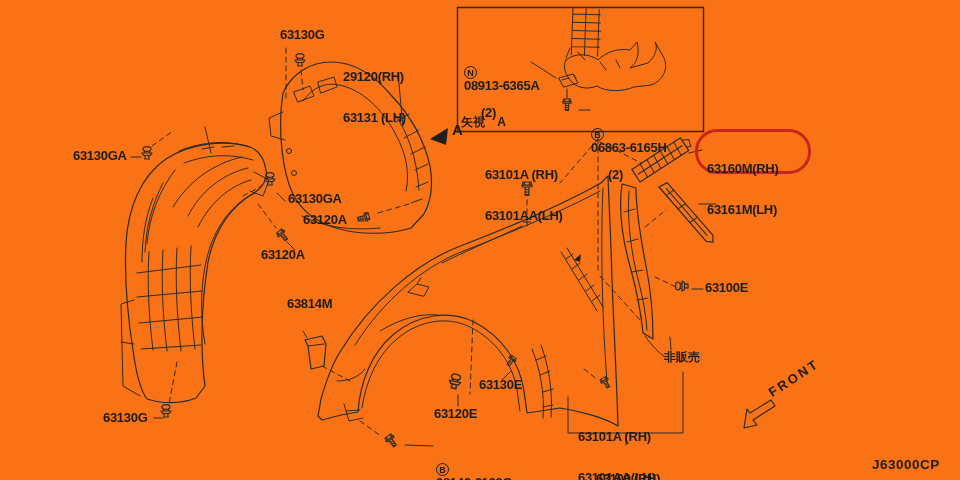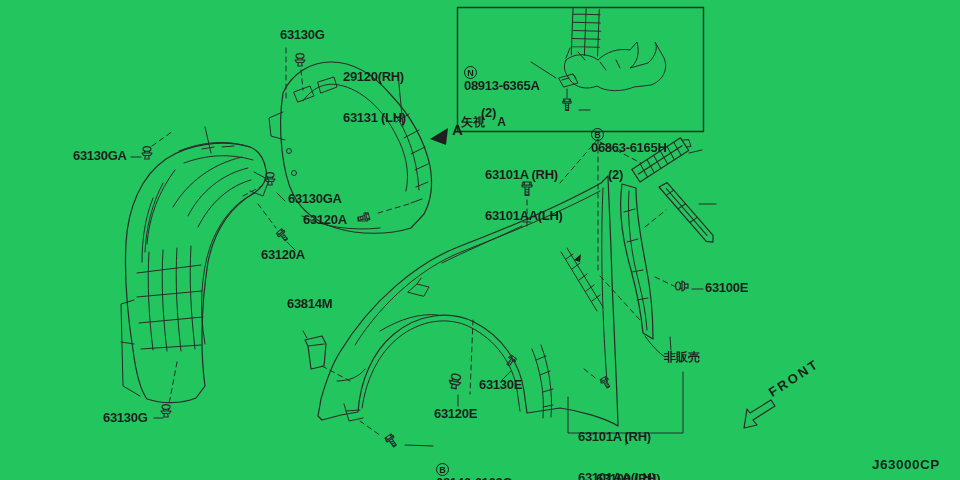--- a/index.html
+++ b/index.html
@@ -1,16 +1,16 @@
 <!DOCTYPE html>
 <html><head>
 <meta charset="utf-8">
 <style>
   html,body{margin:0;padding:0;background:#e8e8e8;}
-  .stage{position:relative;width:960px;height:480px;background:#22c55e;overflow:hidden;
+  .stage{position:relative;width:960px;height:480px;background:#f97316;overflow:hidden;
          font-family:"Liberation Sans",sans-serif;}
   svg{position:absolute;left:0;top:0;}
   .ln{fill:none;stroke:#2b2b2b;stroke-width:1.2;stroke-linejoin:round;stroke-linecap:round;}
   .thin{stroke-width:1;}
   .dash{stroke-dasharray:5 4;}
   .solidfill{fill:#1f1f1f;stroke:none;}
   .pl{position:absolute;font:700 13px/13.5px "Liberation Sans",sans-serif;color:#1c1c1c;
       letter-spacing:-0.3px;white-space:pre;}
   .pl span{display:block;}
   .circ{display:inline-block;width:13px;height:13px;border:1.3px solid #1c1c1c;border-radius:50%;
@@ -150,20 +150,26 @@
 <div class="pl" style="left:73px;top:149px">63130GA</div>
 <div class="pl" style="left:288px;top:192px">63130GA</div>
 <div class="pl" style="left:303px;top:213px">63120A</div>
 <div class="pl" style="left:261px;top:248px">63120A</div>
 
 <div class="pl" style="left:485px;top:141px">
   <span>63101A (RH)</span>
   <span>63101AA(LH)</span>
 </div>
 
+<div class="hl">
+  <div class="pl">
+    <span>63160M(RH)</span>
+    <span>63161M(LH)</span>
+  </div>
+</div>
 
 
 <div class="pl" style="left:705px;top:281px">63100E</div>
 <div class="pl" style="left:287px;top:297px">63814M</div>
 <div class="pl" style="left:479px;top:378px">63130E</div>
 <div class="pl" style="left:434px;top:407px">63120E</div>
 
 <div class="pl" style="left:578px;top:403px">
   <span>63101A (RH)</span>
   <span>63101AA(LH)</span>

